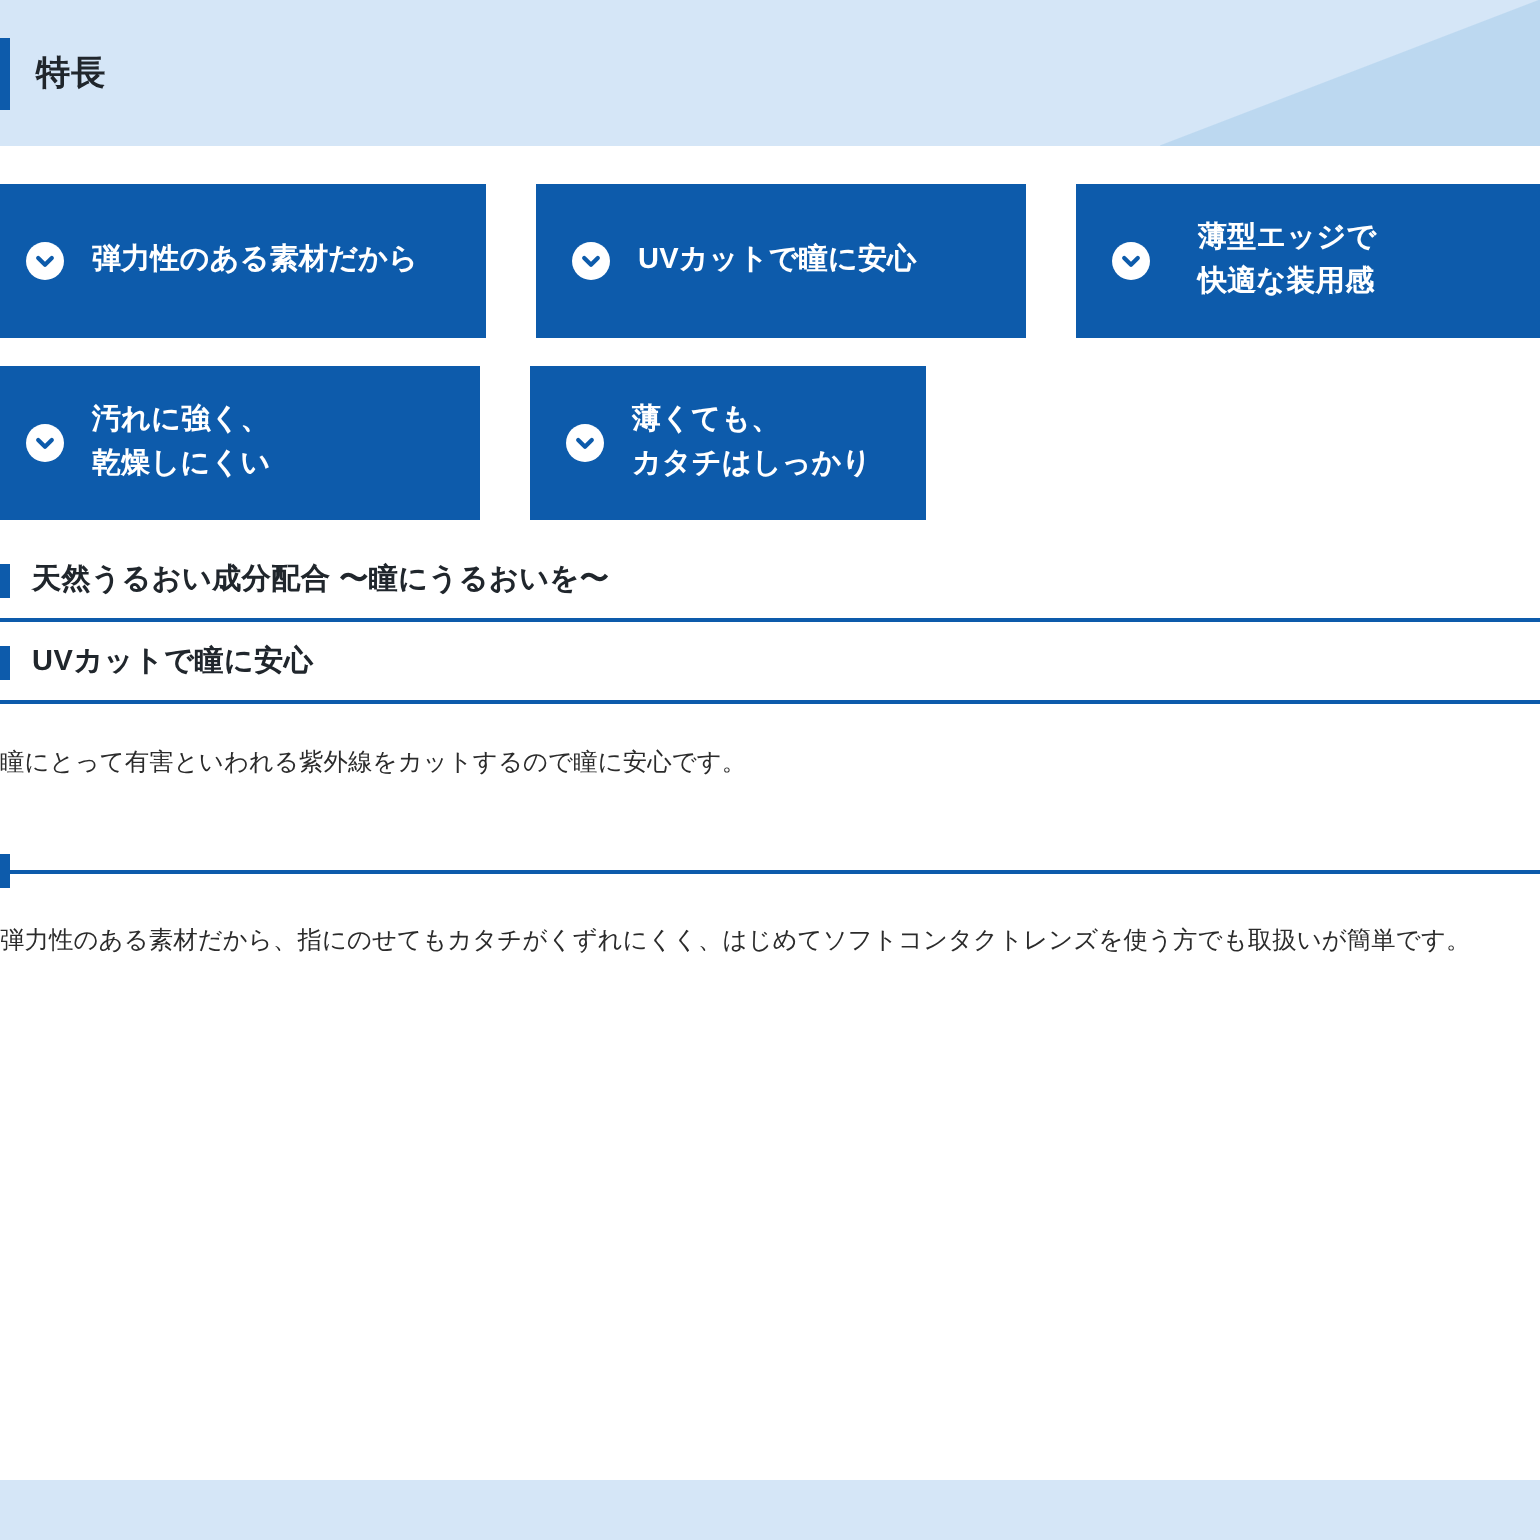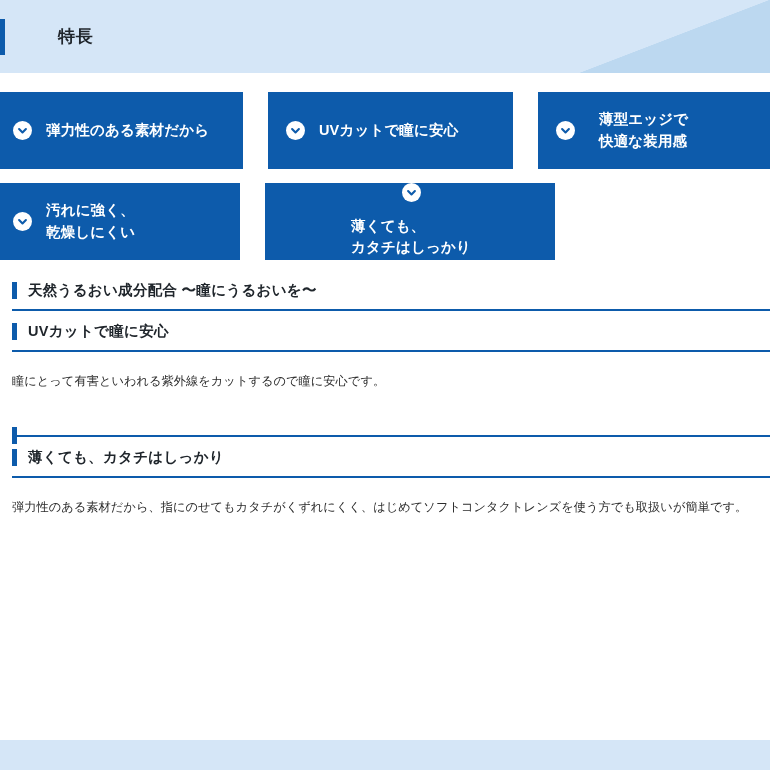--- a/index.html
+++ b/index.html
@@ -52,21 +52,20 @@
     position: absolute;
     left: 18px;
     top: 0;
     height: 73px;
     display: flex;
     align-items: center;
     font-size: 17px;
     font-weight: bold;
     letter-spacing: 0.04em;
     color: #20262c;
-    margin-left: 40px;
   }
 
   
   .btn-grid {
     padding: 19px 0 0 0;
   }
   .btn-row {
     display: flex;
     gap: 25px;
     margin-bottom: 14px;
@@ -82,21 +81,21 @@
     padding: 0 16px 0 18px;
     box-sizing: border-box;
     cursor: pointer;
     user-select: none;
     flex: 0 0 auto;
   }
   .feature-btn.w1 { width: 248px; }
   .feature-btn.w2 { width: 245px; }
   .feature-btn.w3 { width: 240px; }
   .feature-btn.w4 { width: 245px; }
-  .feature-btn.w5 { width: 290px; flex-direction: column; }
+  .feature-btn.w5 { width: 198px; }
 
   .chev {
     flex: 0 0 auto;
     width: 19px;
     height: 19px;
     border-radius: 50%;
     background: #ffffff;
     display: flex;
     align-items: center;
     justify-content: center;
@@ -109,21 +108,21 @@
     line-height: 1.45;
     letter-spacing: 0.01em;
     white-space: pre-line;
   }
   .feature-btn.wide-label .btn-label { margin-left: 10px; }
 
   
   .sections {
     margin-top: 13px;
   }
-  .section { margin-bottom: 4px; padding-left: 12px; }
+  .section { margin-bottom: 4px; }
 
   .sec-head {
     position: relative;
     padding: 7px 0 9px 16px;
     border-bottom: 2px solid #0d5bab;
   }
   .sec-head-bar {
     position: absolute;
     left: 0;
     top: 8px;
@@ -241,24 +240,20 @@
     </div>
 
     <div class="section">
       <div class="sec-head">
         <span class="sec-head-bar"></span>
       </div>
     </div>
 
 
     <div class="section">
-      <div class="sec-head">
-        <span class="sec-head-bar"></span>
-        <span class="sec-title">薄くても、カタチはしっかり</span>
-      </div>
       <div class="sec-body">弾力性のある素材だから、指にのせてもカタチがくずれにくく、はじめてソフトコンタクトレンズを使う方でも取扱いが簡単です。</div>
     </div>
 
   </div>
 
   <div class="footer-band"></div>
 
 </div>
 
 </body></html>

